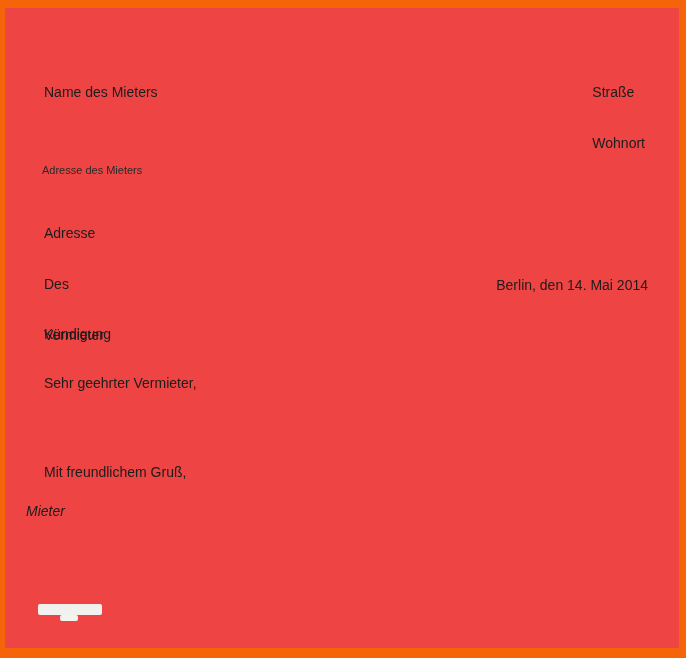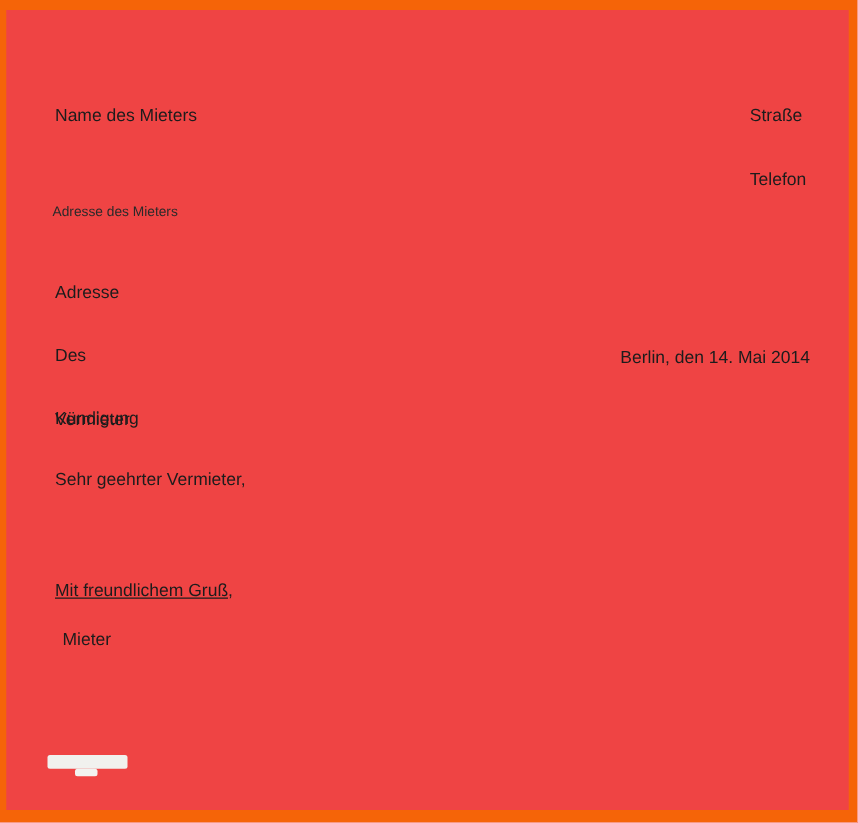--- a/index.html
+++ b/index.html
@@ -70,25 +70,25 @@
   }
   .body-par {
     top: 401px;
     left: 39px;
     width: 618px;
     white-space: normal;
   }
   .closing {
     top: 455px;
     left: 39px;
-    text-decoration: underline;
   }
   .signature {
     top: 494px;
-    left: 45px;
+    left: 21px;
+    font-style: italic;
   }
   .watermark {
     top: 594px;
     left: 33px;
     width: 72px;
     height: 18px;
   }
   .watermark .blob1 {
     position: absolute;
     top: 2px;
@@ -112,21 +112,21 @@
 <body>
 
 <div class="frame">
 
   <div class="abs txt header-left">
     <div>Name des Mieters</div>
   </div>
 
   <div class="abs txt header-right">
     <div>Straße</div>
-    <div>Telefon</div>
+    <div>Wohnort</div>
   </div>
 
   <div class="abs recipient-label">Adresse des Mieters</div>
 
   <div class="abs txt recipient-block">
     <div>Adresse</div>
     <div>Des</div>
     <div>Vermieter</div>
   </div>
 

